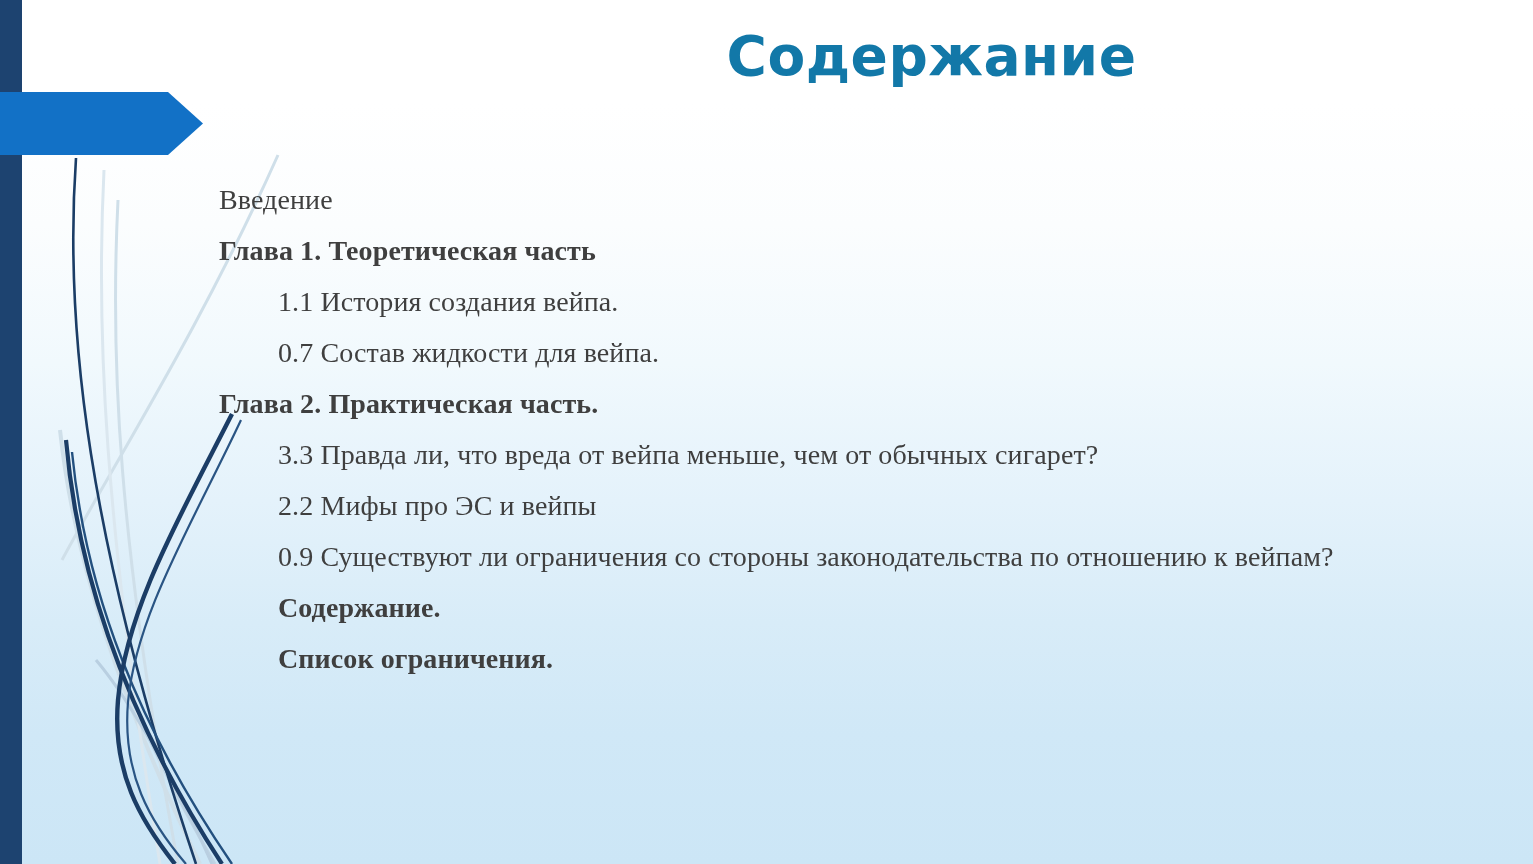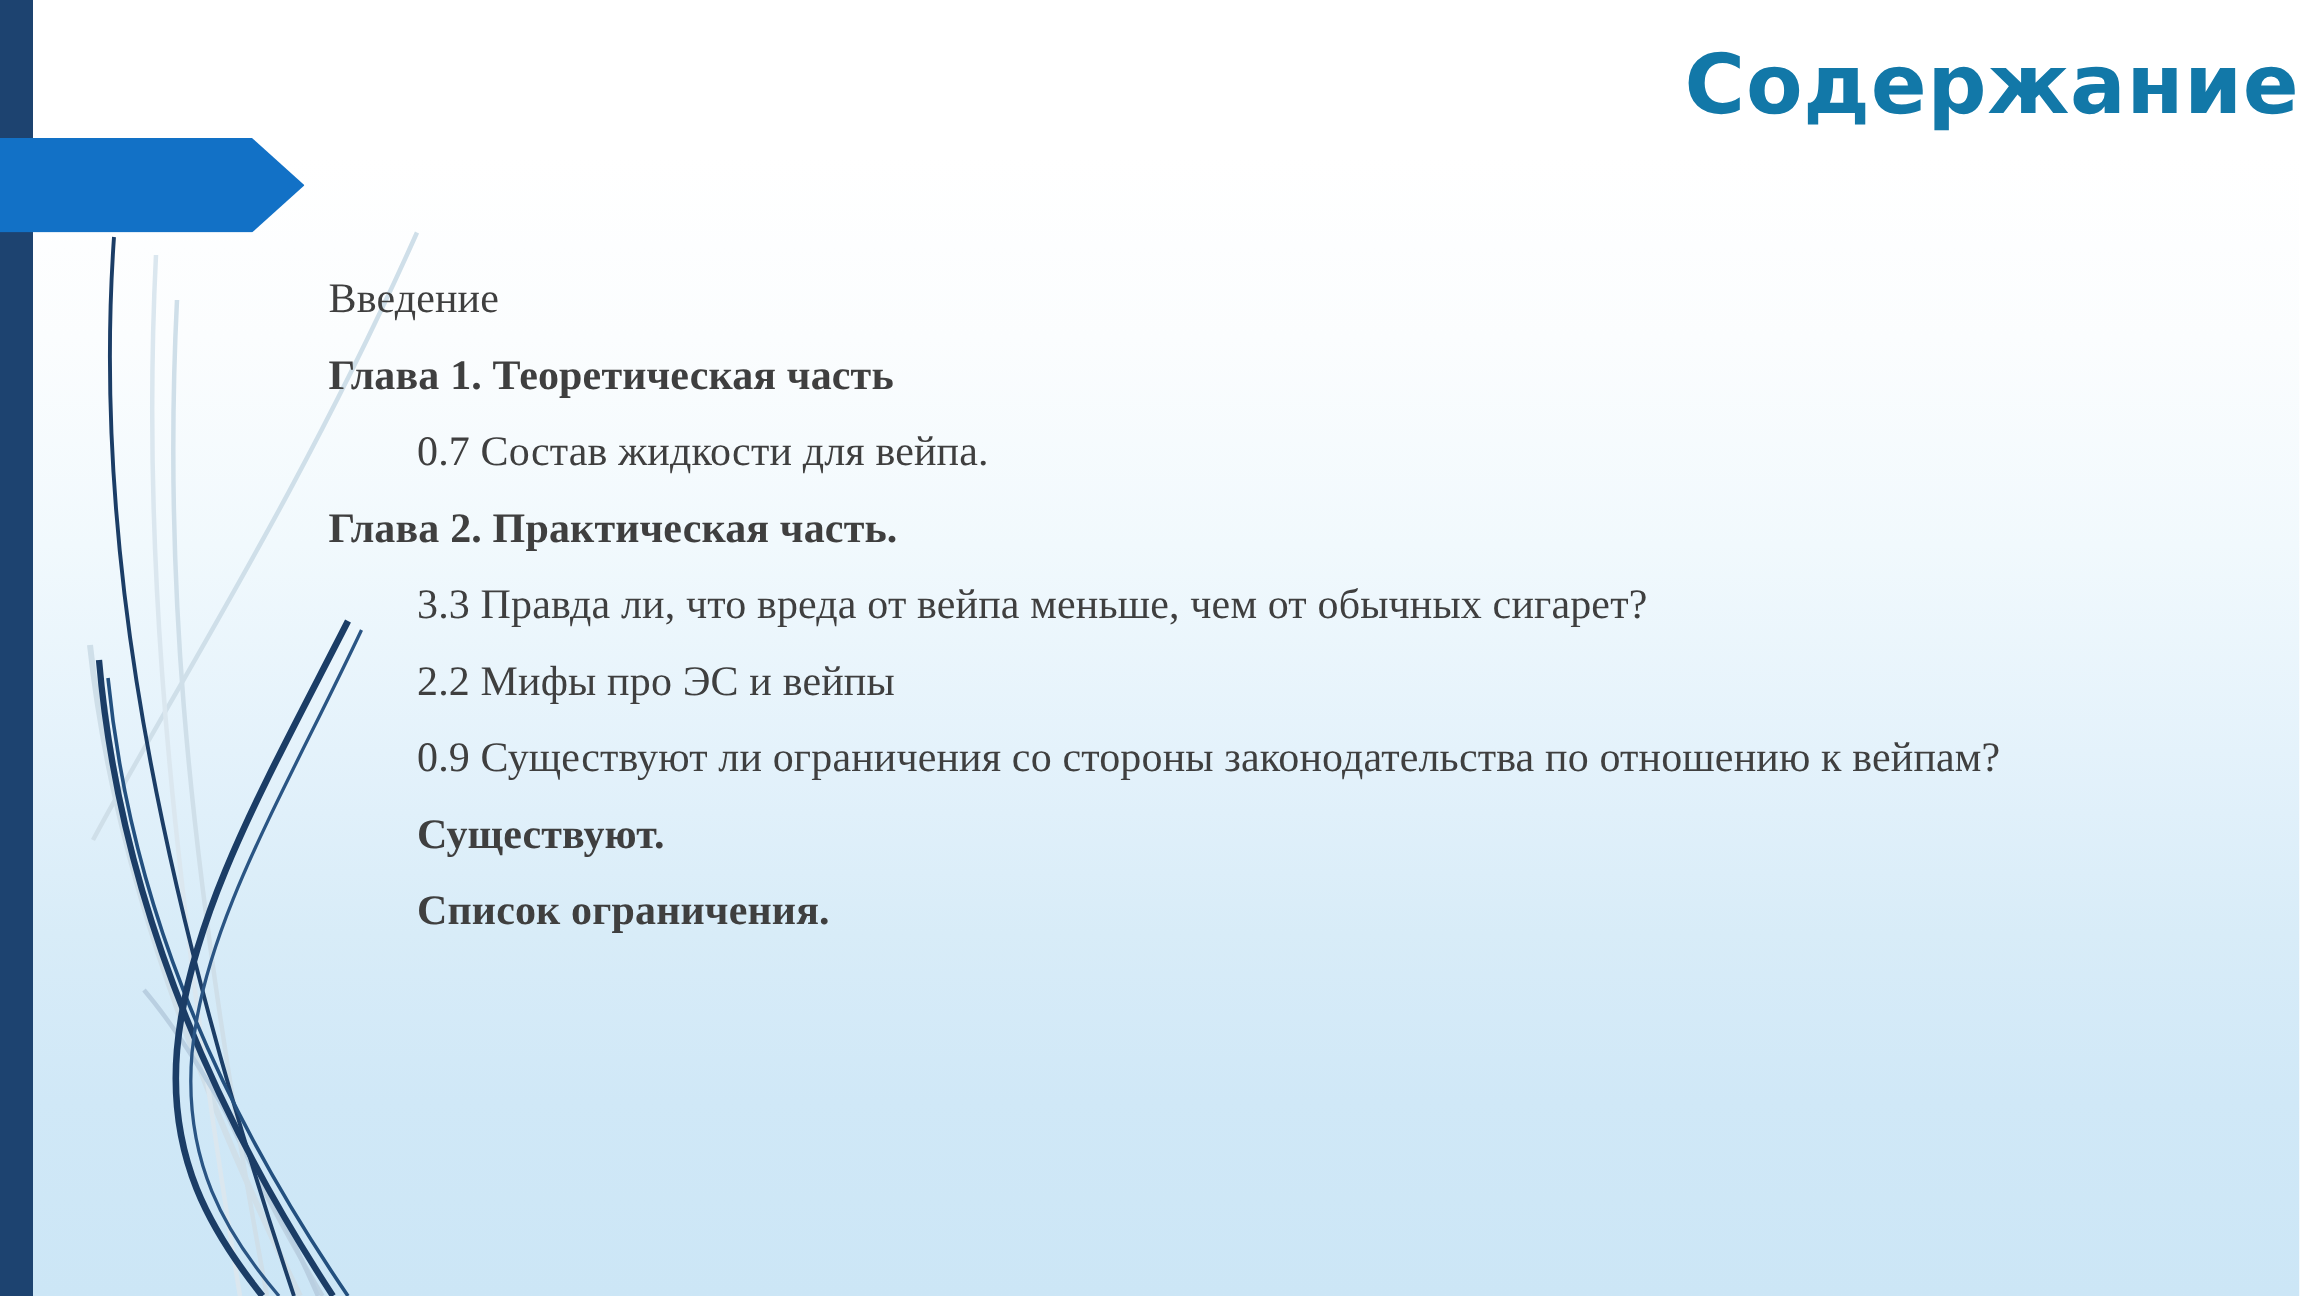--- a/index.html
+++ b/index.html
@@ -58,21 +58,21 @@
     height: 864px;
     pointer-events: none;
   }
 
   
   .title {
     position: absolute;
     left: 0;
     top: 26px;
     width: 1533px;
-    text-align: right;
+    text-align: center;
     padding-left: 330px;
     box-sizing: border-box;
     font-family: "DejaVu Sans", "Liberation Sans", sans-serif;
     font-size: 55px;
     font-weight: bold;
     letter-spacing: 0.5px;
     color: #1278A8;
     line-height: 1.1;
   }
 
@@ -117,22 +117,23 @@
     <path d="M 241 420 C 190 528, 136 616, 128 702 C 122 774, 150 822, 186 864" fill="none" stroke="#2a5584" stroke-width="2.2"></path>
   </svg>
 
   <div class="arrow-banner"></div>
 
   <div class="title">Содержание</div>
 
   <div class="toc">
     <div class="toc-line">Введение</div>
     <div class="toc-line bold">Глава 1. Теоретическая часть</div>
+    <div class="toc-line indent">1.1 История создания вейпа.</div>
     <div class="toc-line indent">0.7 Состав жидкости для вейпа.</div>
     <div class="toc-line bold">Глава 2. Практическая часть.</div>
     <div class="toc-line indent">3.3 Правда ли, что вреда от вейпа меньше, чем от обычных сигарет?</div>
     <div class="toc-line indent">2.2 Мифы про ЭС и вейпы</div>
     <div class="toc-line indent">0.9 Существуют ли ограничения со стороны законодательства по отношению к вейпам?</div>
-    <div class="toc-line indent bold">Существуют.</div>
+    <div class="toc-line indent bold">Содержание.</div>
     <div class="toc-line indent bold">Список ограничения.</div>
   </div>
 
 </div>
 
 </body></html>

